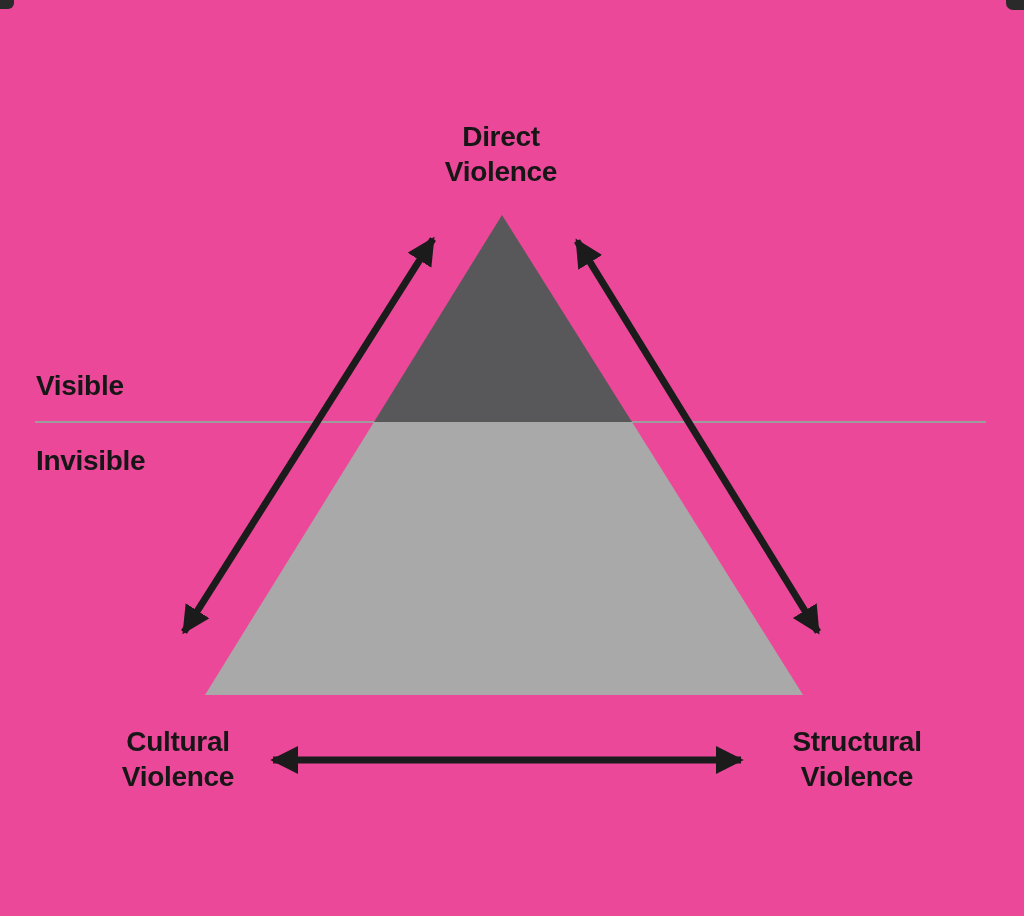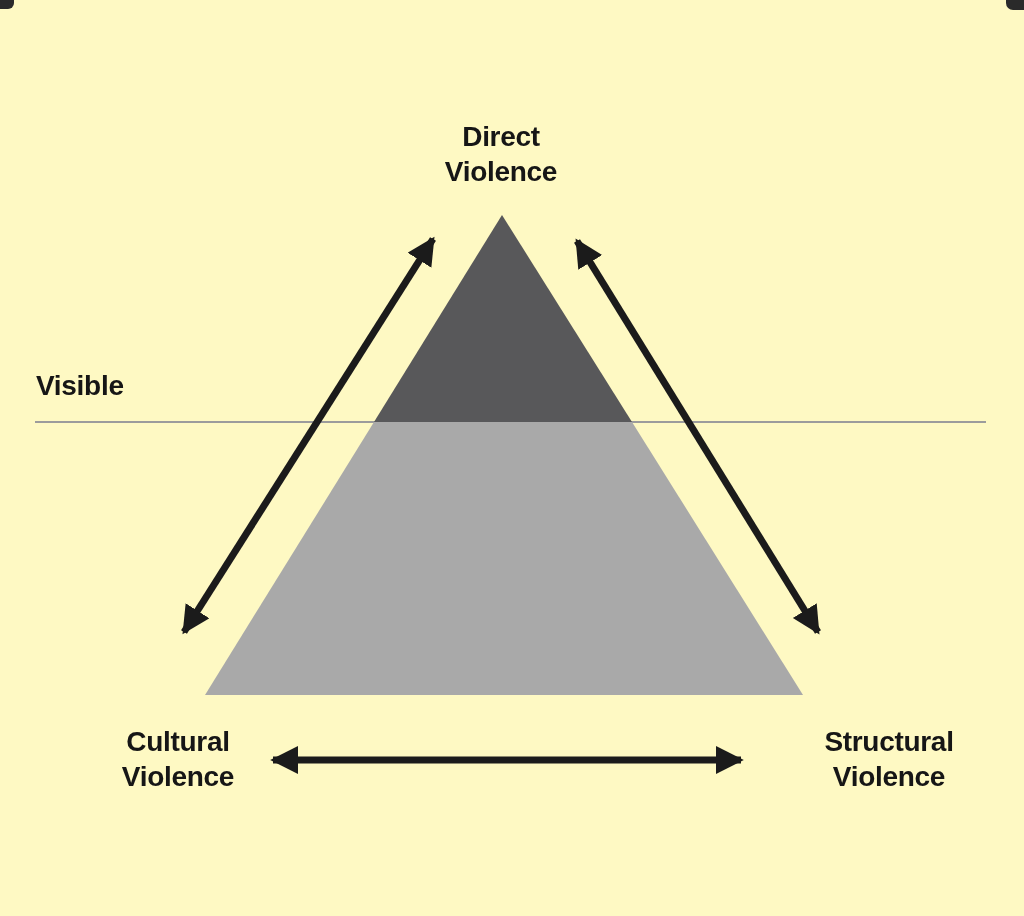--- a/index.html
+++ b/index.html
@@ -44,21 +44,21 @@
   .artifact.right {
     right: 0;
     width: 18px;
     height: 10px;
     border-bottom-left-radius: 7px;
   }
 </style>
 </head>
 <body>
 
-<div id="stage" style="background: #fef9c3; text-decoration: underline;">
+<div id="stage" style="background: #ec4899; text-decoration: underline;">
 
   <div class="artifact left" style="background: rgb(42, 42, 42);"></div>
   <div class="artifact right" style="background: rgb(42, 42, 42);"></div>
 
   <svg id="diagram-svg" width="1024" height="916" viewBox="0 0 1024 916">
     <defs>
       <marker id="arrowhead" markerWidth="5" markerHeight="5" refX="3.6" refY="2" orient="auto-start-reverse">
         <path d="M0,0 L4,2 L0,4 Z" fill="#1b1b1b"></path>
       </marker>
     </defs>
@@ -72,20 +72,21 @@
     <line x1="433" y1="239" x2="184" y2="632" stroke-width="7" marker-start="url(#arrowhead)" marker-end="url(#arrowhead)" stroke="#1b1b1b"></line>
     <line x1="577" y1="241" x2="818" y2="632" stroke-width="7" marker-start="url(#arrowhead)" marker-end="url(#arrowhead)" stroke="#1b1b1b"></line>
     <line x1="273" y1="760" x2="741" y2="760" stroke-width="7" marker-start="url(#arrowhead)" marker-end="url(#arrowhead)" stroke="#1b1b1b"></line>
   </svg>
 
   <div class="label centered" style="left: 501px; top: 119px; color: rgb(22, 22, 22);">Direct
 Violence</div>
 
   <div class="label" style="left: 36px; top: 368px; color: rgb(22, 22, 22);">Visible</div>
 
+  <div class="label" style="left: 36px; top: 443px; color: rgb(22, 22, 22);">Invisible</div>
 
   <div class="label centered" style="left: 178px; top: 724px; color: rgb(22, 22, 22);">Cultural
 Violence</div>
 
-  <div class="label centered" style="left: 889px; top: 724px; color: rgb(22, 22, 22);">Structural
+  <div class="label centered" style="left: 857px; top: 724px; color: rgb(22, 22, 22);">Structural
 Violence</div>
 
 </div>
 
 </body></html>

